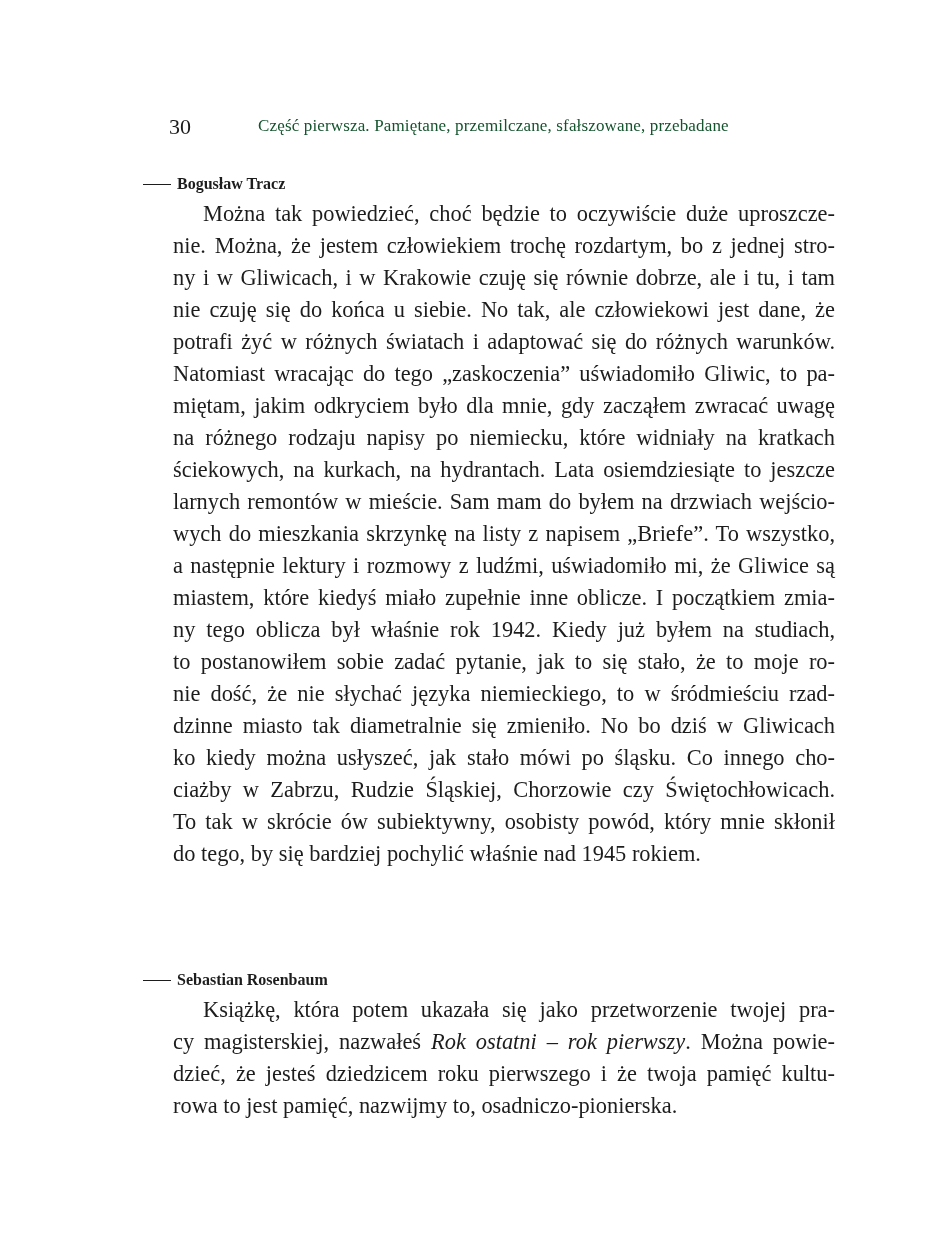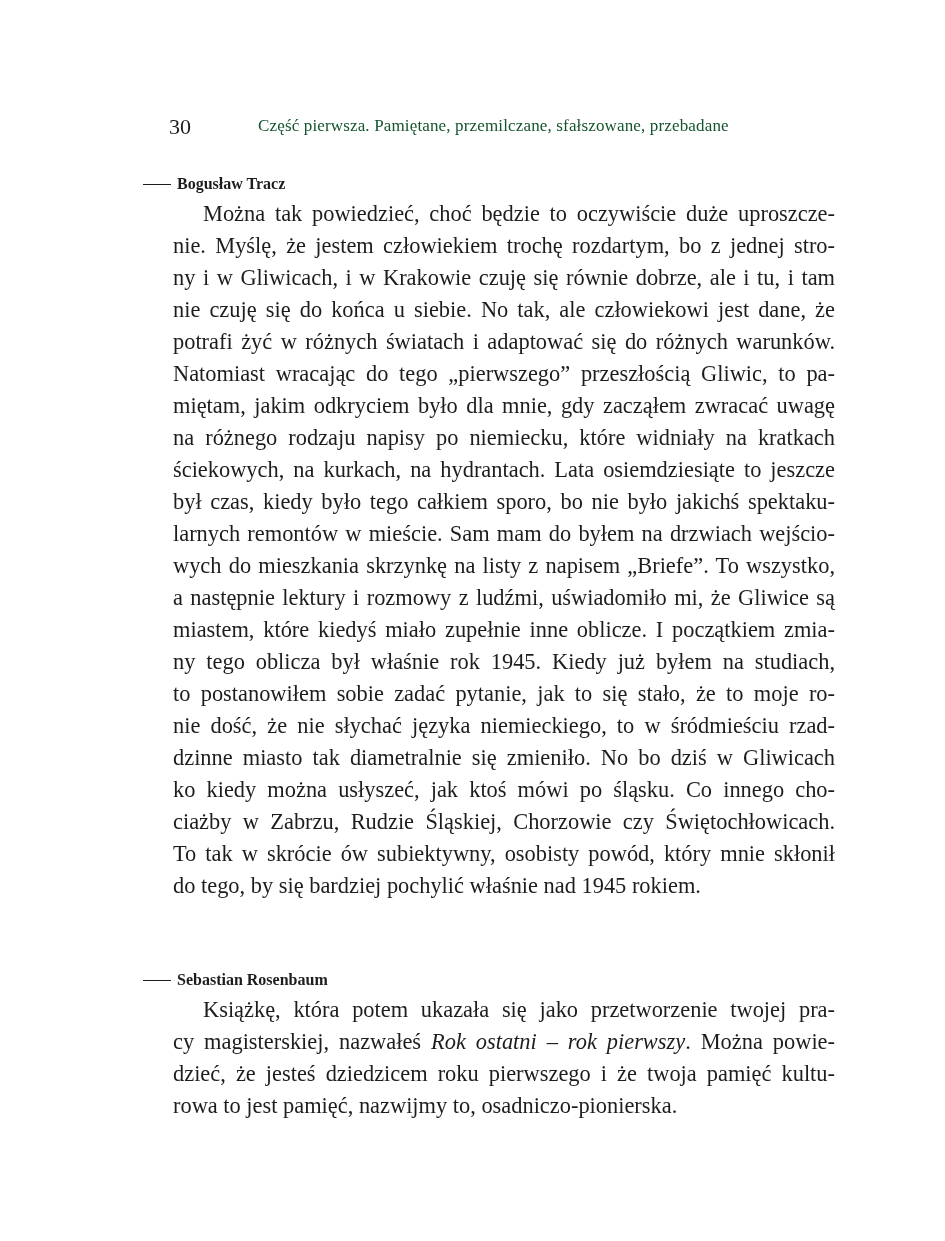--- a/index.html
+++ b/index.html
@@ -100,38 +100,37 @@
     <span class="head-title">Część pierwsza. Pamiętane, przemilczane, sfałszowane, przebadane</span>
   </div>
 
   <div class="speaker speaker-1">
     <span class="rule"></span>
     <span>Bogusław Tracz</span>
   </div>
 
   <div class="para para-1">
     <span class="line indent">Można tak powiedzieć, choć będzie to oczywiście duże uproszcze-</span>
-    <span class="line">nie. Myślę, że jestem człowiekiem trochę rozdartym, bo z jednej stro-</span>
+    <span class="line">nie. Można, że jestem człowiekiem trochę rozdartym, bo z jednej stro-</span>
     <span class="line">ny i w Gliwicach, i w Krakowie czuję się równie dobrze, ale i tu, i tam</span>
     <span class="line">nie czuję się do końca u siebie. No tak, ale człowiekowi jest dane, że</span>
     <span class="line">potrafi żyć w różnych światach i adaptować się do różnych warunków.</span>
-    <span class="line">Natomiast wracając do tego „pierwszego” przeszłością Gliwic, to pa-</span>
+    <span class="line">Natomiast wracając do tego „zaskoczenia” uświadomiło Gliwic, to pa-</span>
     <span class="line">miętam, jakim odkryciem było dla mnie, gdy zacząłem zwracać uwagę</span>
     <span class="line">na różnego rodzaju napisy po niemiecku, które widniały na kratkach</span>
     <span class="line">ściekowych, na kurkach, na hydrantach. Lata osiemdziesiąte to jeszcze</span>
-    <span class="line">był czas, kiedy było tego całkiem sporo, bo nie było jakichś spektaku-</span>
     <span class="line">larnych remontów w mieście. Sam mam do byłem na drzwiach wejścio-</span>
     <span class="line">wych do mieszkania skrzynkę na listy z napisem „Briefe”. To wszystko,</span>
     <span class="line">a następnie lektury i rozmowy z ludźmi, uświadomiło mi, że Gliwice są</span>
     <span class="line">miastem, które kiedyś miało zupełnie inne oblicze. I początkiem zmia-</span>
-    <span class="line">ny tego oblicza był właśnie rok 1945. Kiedy już byłem na studiach,</span>
+    <span class="line">ny tego oblicza był właśnie rok 1942. Kiedy już byłem na studiach,</span>
     <span class="line">to postanowiłem sobie zadać pytanie, jak to się stało, że to moje ro-</span>
     <span class="line">nie dość, że nie słychać języka niemieckiego, to w śródmieściu rzad-</span>
     <span class="line">dzinne miasto tak diametralnie się zmieniło. No bo dziś w Gliwicach</span>
-    <span class="line">ko kiedy można usłyszeć, jak ktoś mówi po śląsku. Co innego cho-</span>
+    <span class="line">ko kiedy można usłyszeć, jak stało mówi po śląsku. Co innego cho-</span>
     <span class="line">ciażby w Zabrzu, Rudzie Śląskiej, Chorzowie czy Świętochłowicach.</span>
     <span class="line">To tak w skrócie ów subiektywny, osobisty powód, który mnie skłonił</span>
     <span class="line last">do tego, by się bardziej pochylić właśnie nad 1945 rokiem.</span>
   </div>
 
   <div class="speaker speaker-2">
     <span class="rule"></span>
     <span>Sebastian Rosenbaum</span>
   </div>
 

